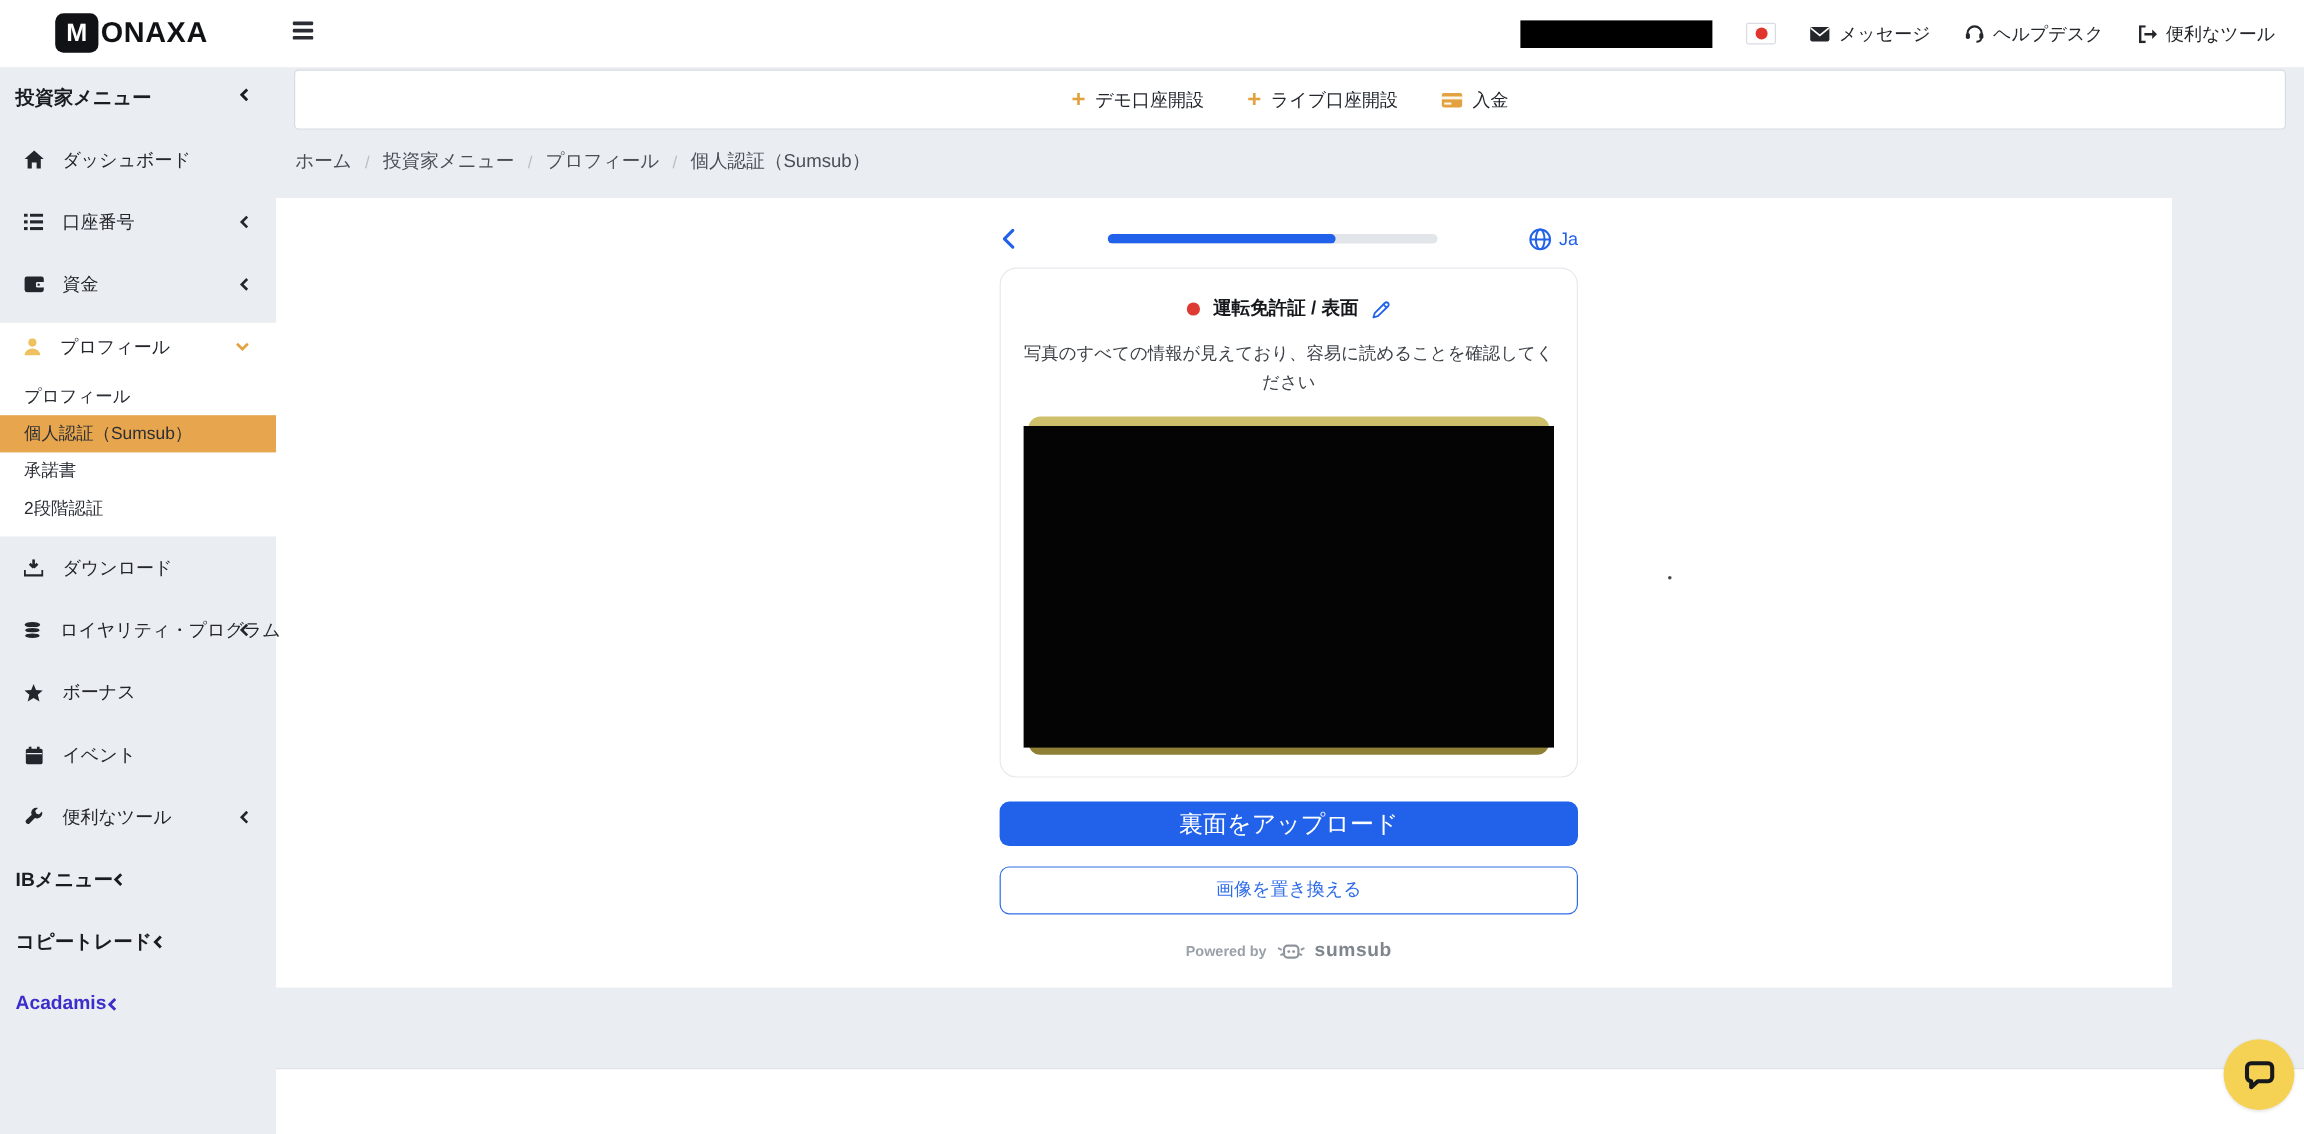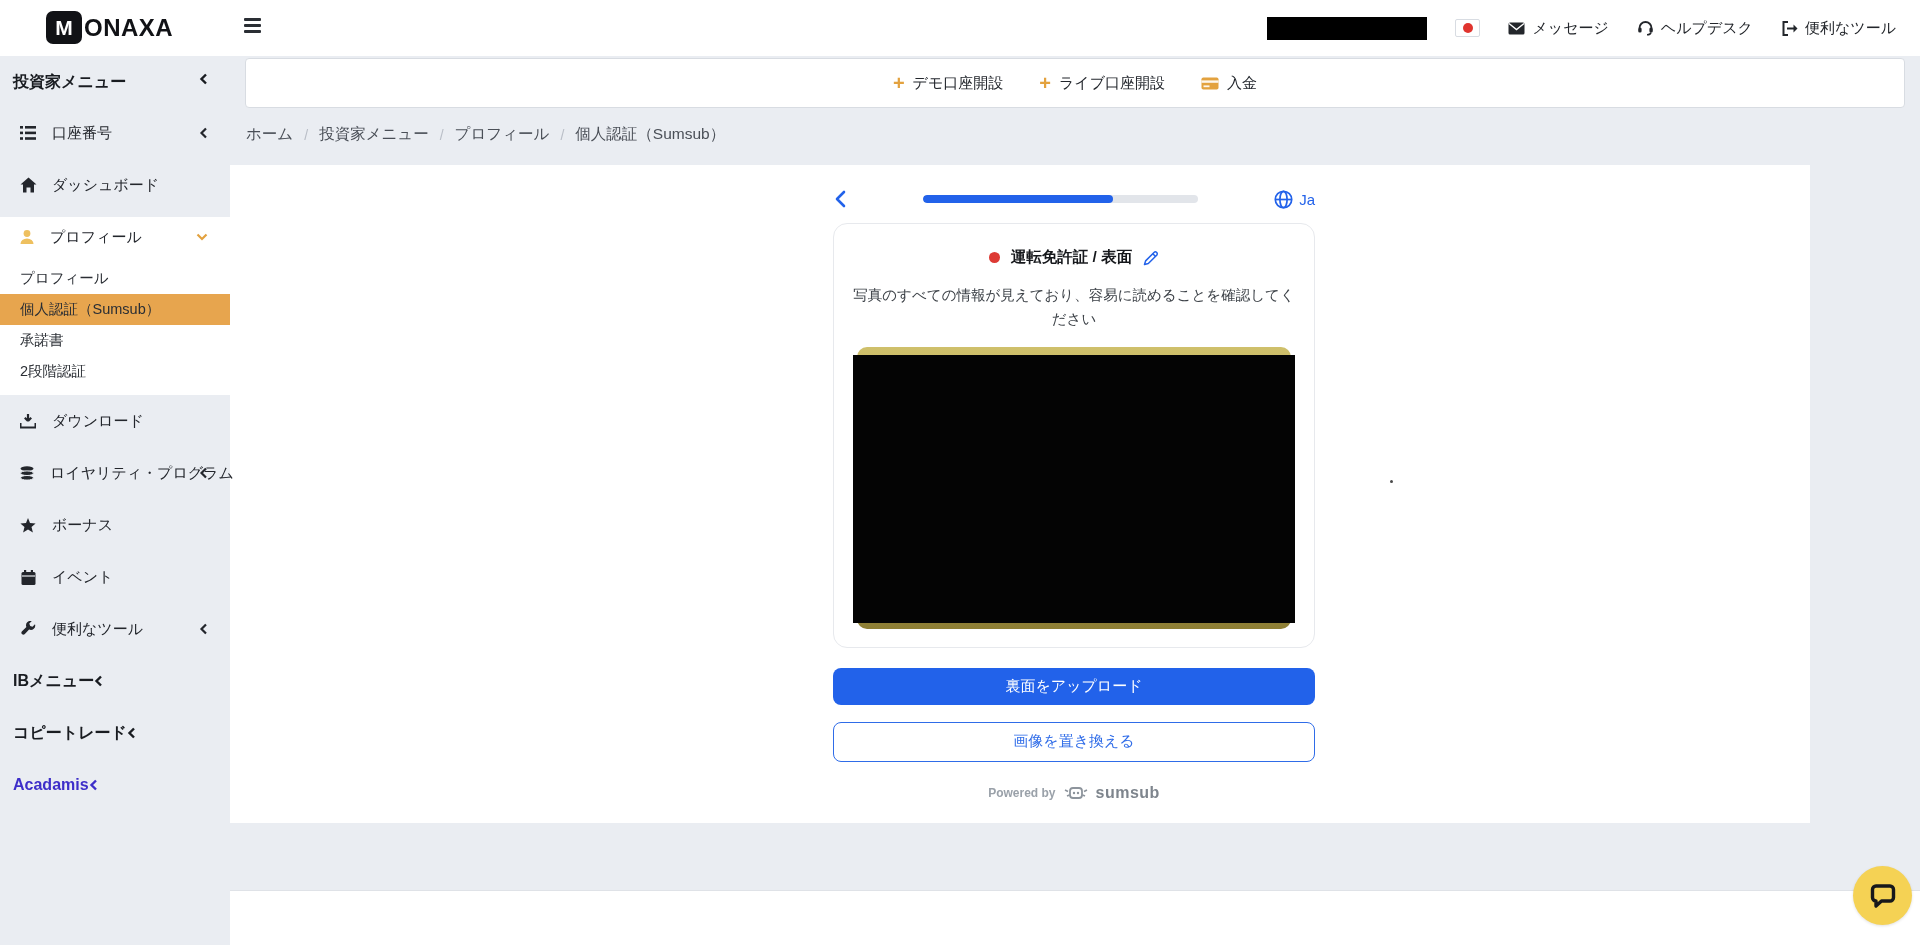--- a/index.html
+++ b/index.html
@@ -74,21 +74,21 @@
   .dot-red { width:11px; height:11px; border-radius:50%; background:#dd3a34; }
   .doc-title { font-weight:bold; font-size:15.5px; color:#16181c; }
   .edit-ic { cursor:pointer; }
   .doc-instruction { margin-top:16px; text-align:center; font-size:14.5px; line-height:1.65; color:#3c4147; }
   .doc-photo { position:relative; margin-top:14px; width:442px; height:285px; background:#fff; }
   .doc-photo .license { position:absolute; left:4px; right:4px; top:1px; bottom:2px; border-radius:10px;
               background:linear-gradient(#cfc06b,#8e7f35); }
   .doc-photo .blackout { position:absolute; left:0; right:0; top:9px; bottom:8px; background:#040404; }
 
   .btn-primary { margin-top:20px; width:100%; height:37px; border:none; border-radius:8px;
-                 background:#2262ea; color:#fff; font-size:15px; cursor:pointer;
+                 background:#2262ea; color:#fff; font-size:20px; cursor:pointer;
                  font-family:"Liberation Sans","DejaVu Sans",sans-serif; }
   .btn-outline { margin-top:17px; width:100%; height:40px; border:1.5px solid #2f6ce8; border-radius:8px;
                  background:#fff; color:#2f6ce8; font-size:15px; cursor:pointer;
                  font-family:"Liberation Sans","DejaVu Sans",sans-serif; }
   .powered { margin-top:22px; display:flex; align-items:center; justify-content:center; gap:8px; }
   .powered .pb { font-size:12px; color:#9aa1a9; font-weight:bold; }
   .powered .sname { font-size:16px; color:#7e858d; font-weight:600; letter-spacing:0.5px; }
 
   .artifact-dot { position:absolute; left:1390px; top:480px; width:3px; height:3px; border-radius:50%; background:#4a4a4a; }
 
@@ -148,44 +148,57 @@
 <div class="sidebar">
   <div class="side-header">
     <span>投資家メニュー</span>
     <svg class="chev" width="9" height="12" viewBox="0 0 9 12">
         <polyline points="7,1.5 2.5,6 7,10.5" fill="none" stroke="#191c21" stroke-width="2.4"></polyline>
       </svg>
   </div>
 
   <div class="side-item mt">
     <span class="ic">
+        <svg width="17" height="16" viewBox="0 0 17 16">
+          <path d="M8.5 0.5 L16.5 7.5 H14 V15.5 H10.5 V10.5 H6.5 V15.5 H3 V7.5 H0.5 Z" fill="#23262c"></path>
+        </svg>
+      </span>
+    <span>ダッシュボード</span>
+  </div>
+
+  <div class="side-item mt">
+    <span class="ic">
         <svg width="16" height="14" viewBox="0 0 16 14">
           <rect x="0" y="0" width="3" height="2.6" fill="#23262c"></rect>
           <rect x="5" y="0" width="11" height="2.6" fill="#23262c"></rect>
           <rect x="0" y="5.6" width="3" height="2.6" fill="#23262c"></rect>
           <rect x="5" y="5.6" width="11" height="2.6" fill="#23262c"></rect>
           <rect x="0" y="11.2" width="3" height="2.6" fill="#23262c"></rect>
           <rect x="5" y="11.2" width="11" height="2.6" fill="#23262c"></rect>
         </svg>
       </span>
     <span>口座番号</span>
     <svg class="chev" width="9" height="12" viewBox="0 0 9 12">
         <polyline points="7,1.5 2.5,6 7,10.5" fill="none" stroke="#23262c" stroke-width="2.2"></polyline>
       </svg>
   </div>
 
   <div class="side-item mt">
     <span class="ic">
-        <svg width="17" height="16" viewBox="0 0 17 16">
-          <path d="M8.5 0.5 L16.5 7.5 H14 V15.5 H10.5 V10.5 H6.5 V15.5 H3 V7.5 H0.5 Z" fill="#23262c"></path>
-        </svg>
-      </span>
-    <span>ダッシュボード</span>
-  </div>
-
+        <svg width="17" height="14" viewBox="0 0 17 14">
+          <rect x="0.5" y="0.5" width="16" height="13" rx="2" fill="#23262c"></rect>
+          <rect x="10" y="5" width="7" height="4.5" rx="1" fill="#eaedf2"></rect>
+          <circle cx="12.2" cy="7.2" r="1" fill="#23262c"></circle>
+        </svg>
+      </span>
+    <span>資金</span>
+    <svg class="chev" width="9" height="12" viewBox="0 0 9 12">
+        <polyline points="7,1.5 2.5,6 7,10.5" fill="none" stroke="#23262c" stroke-width="2.2"></polyline>
+      </svg>
+  </div>
 
   <div class="white-block">
     <div class="sub-parent">
       <span class="ic">
           <svg width="16" height="16" viewBox="0 0 16 16">
             <circle cx="8" cy="4.5" r="3.4" fill="#eec05f"></circle>
             <path d="M1.5 15 a6.5 5.5 0 0 1 13 0 Z" fill="#eec05f"></path>
           </svg>
         </span>
       <span>プロフィール</span>

